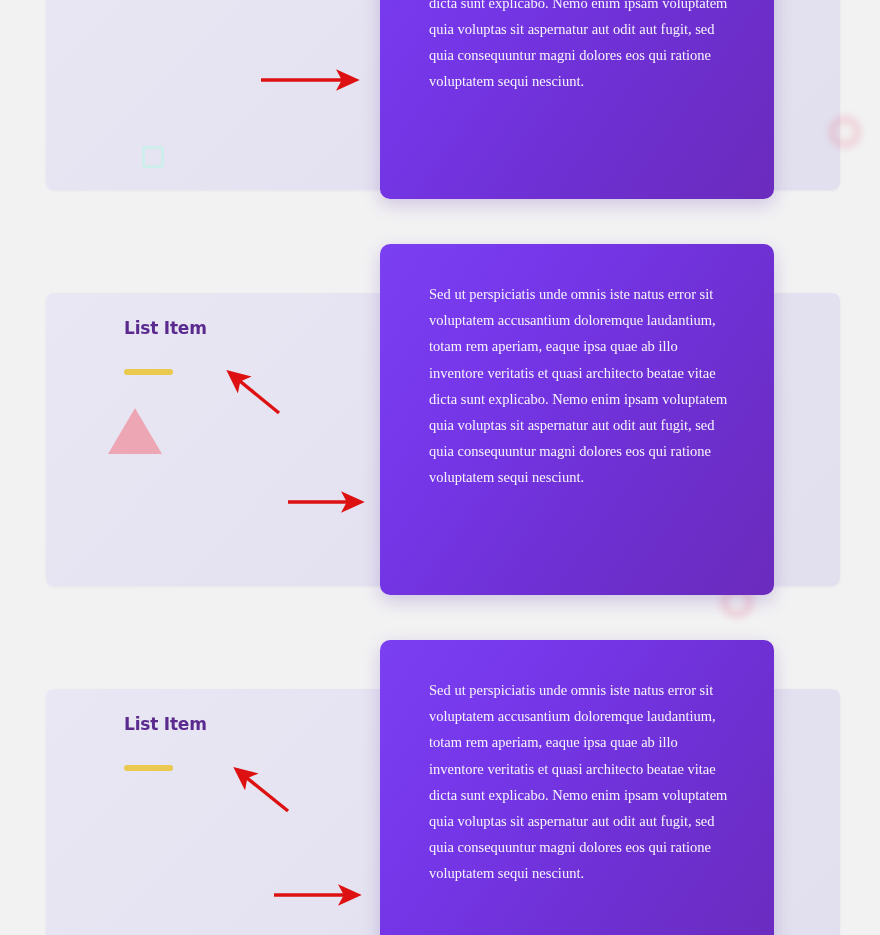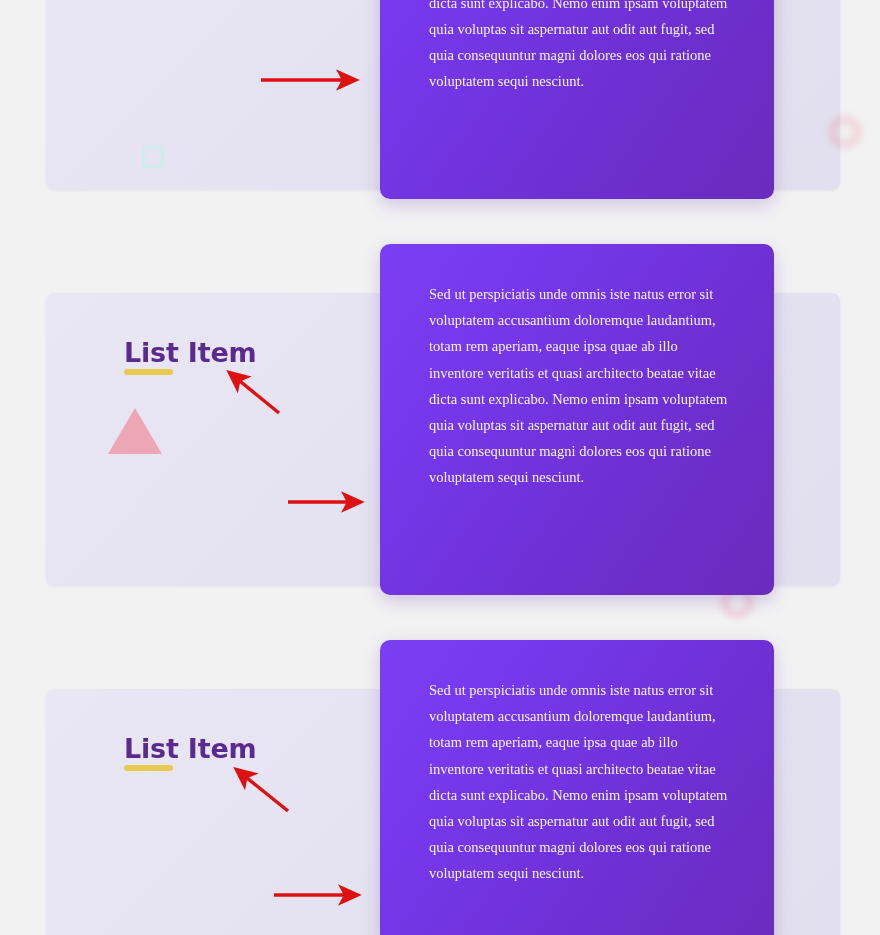--- a/index.html
+++ b/index.html
@@ -40,22 +40,22 @@
     width: 794px;
     height: 293px;
     border-radius: 8px;
     background: linear-gradient(135deg, #e9e7f4 0%, #e4e2f0 55%, #e2e0ee 100%);
     box-shadow: 0 1px 3px rgba(90, 70, 140, 0.07);
   }
 
   .card-title {
     position: absolute;
     left: 78px;
-    top: 44px;
-    font-size: 27px;
+    top: 25px;
+    font-size: 17px;
     font-weight: 700;
     letter-spacing: -0.2px;
     color: #5b2a8f;
     font-family: "DejaVu Sans", "Liberation Sans", sans-serif;
     white-space: nowrap;
   }
 
   .title-rule {
     position: absolute;
     left: 78px;

